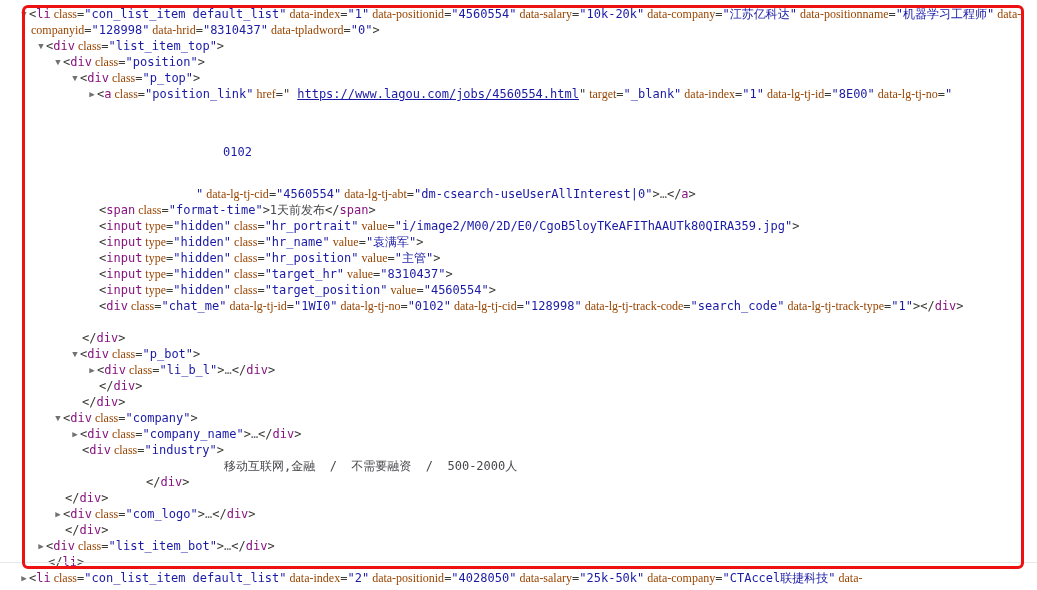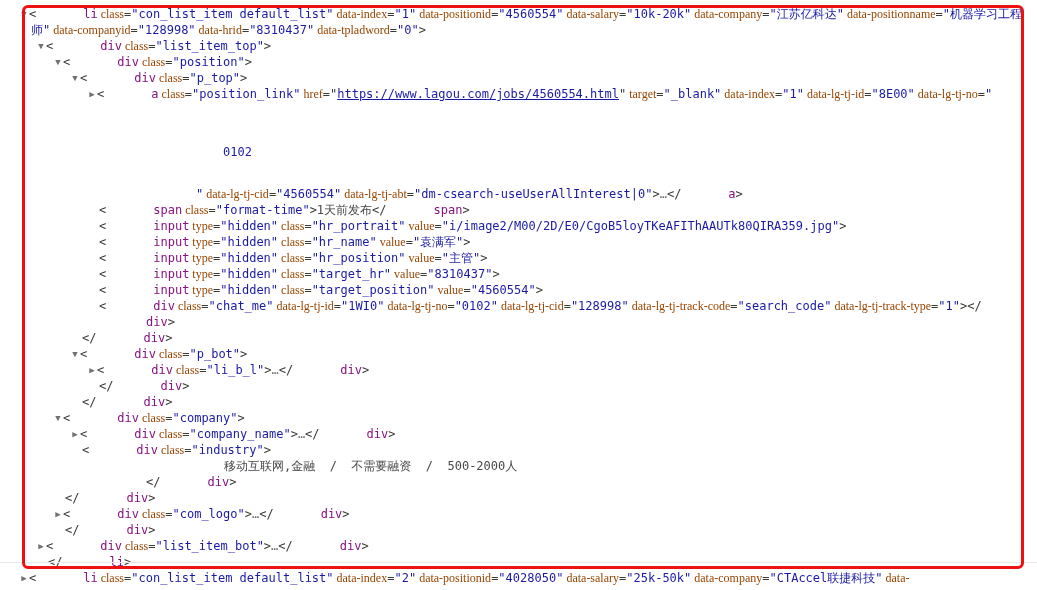--- a/index.html
+++ b/index.html
@@ -42,25 +42,25 @@
   .line {
     position: relative;
     padding-left: 0;
     white-space: pre-wrap;
     word-break: break-all;
     min-height: 16px;
   }
 
   
   .punct      { color: #393a34; }
-  .tagname    { color: #881280; margin-left: 47px; }
+  .tagname    { color: #881280; }
   .attrname   { color: #994500; font-family: Liberation Serif, serif; }
   .attrvalue  { color: #1a1aa6; }
   .textnode   { color: #48484c; }
-  .link       { color: #1a1aa6; text-decoration: underline; cursor: pointer; }
+  .link       { color: #1a1aa6; text-decoration: underline; cursor: pointer; margin-left: 7px; }
   .ellipsis   { color: #6e6e6e; }
 
   
   .tri {
     display: inline-block;
     width: 10px;
     text-align: center;
     color: #727272;
     font-size: 9px;
     line-height: 16px;

